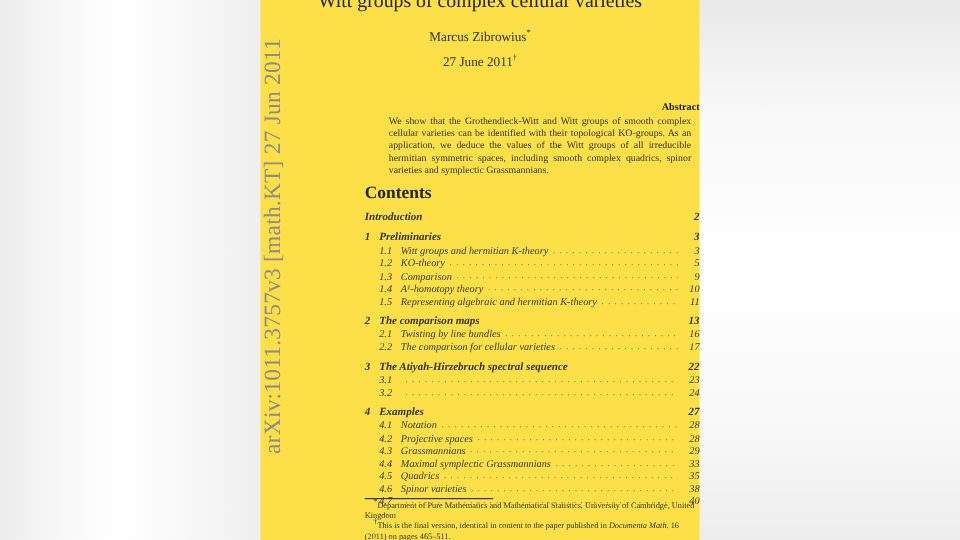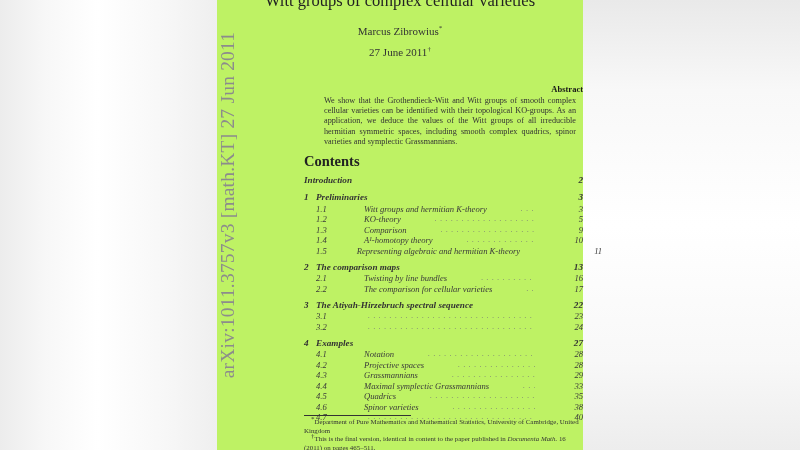--- a/index.html
+++ b/index.html
@@ -12,21 +12,21 @@
   .bg-left {
     position:absolute; left:0; top:0; width:217px; height:450px;
     background:linear-gradient(90deg,#ececec 0%,#f7f7f7 20%,#ffffff 45%,#f6f6f6 80%,#efefef 100%);
   }
   .bg-right {
     position:absolute; left:583px; top:0; width:217px; height:450px;
     background:linear-gradient(180deg,#e9e9e9 0%,#f8f8f8 20%,#ffffff 50%,#f8f8f8 80%,#ededed 100%);
   }
   .page {
     position:absolute; left:217px; top:0; width:366px; height:450px;
-    background:#bef264;
+    background:#fde047;
   }
   .stamp {
     position:absolute; left:228px; top:205px;
     transform:translate(-50%,-50%) rotate(-90deg);
     white-space:nowrap;
     font-family:"Liberation Serif", "DejaVu Serif", serif;
     font-size:19.5px; color:#8c8c8c; letter-spacing:0.2px;
   }
   .title {
     position:absolute; left:0; width:100%; top:-9px;
@@ -61,21 +61,21 @@
   .toc-section {
     display:flex; align-items:baseline; font-weight:bold; font-size:9.2px;
     height:12.5px; line-height:12.5px; margin-top:4.5px;
   }
   .toc-section:first-child { margin-top:0; }
   .toc-section .num { width:12px; }
   .toc-section .label { flex:1; }
   .toc-section .pg { text-align:right; }
   .toc-sub {
     display:flex; align-items:center; font-size:8.6px;
-    height:10.5px; line-height:10.5px; color:#3a3a3a;gap:30px;
+    height:10.5px; line-height:10.5px; color:#3a3a3a;
   }
   .toc-sub .num { width:18px; margin-left:12px; }
   .toc-sub .label { white-space:nowrap; }
   .toc-sub .dots {
     flex:1; overflow:hidden; white-space:nowrap; margin:0 4px;
     letter-spacing:3.4px; color:#777; font-size:8px;
   }
   .toc-sub .pg { text-align:right; min-width:14px; }
   .footrule {
     position:absolute; left:87px; top:415px; width:107px; height:0;

